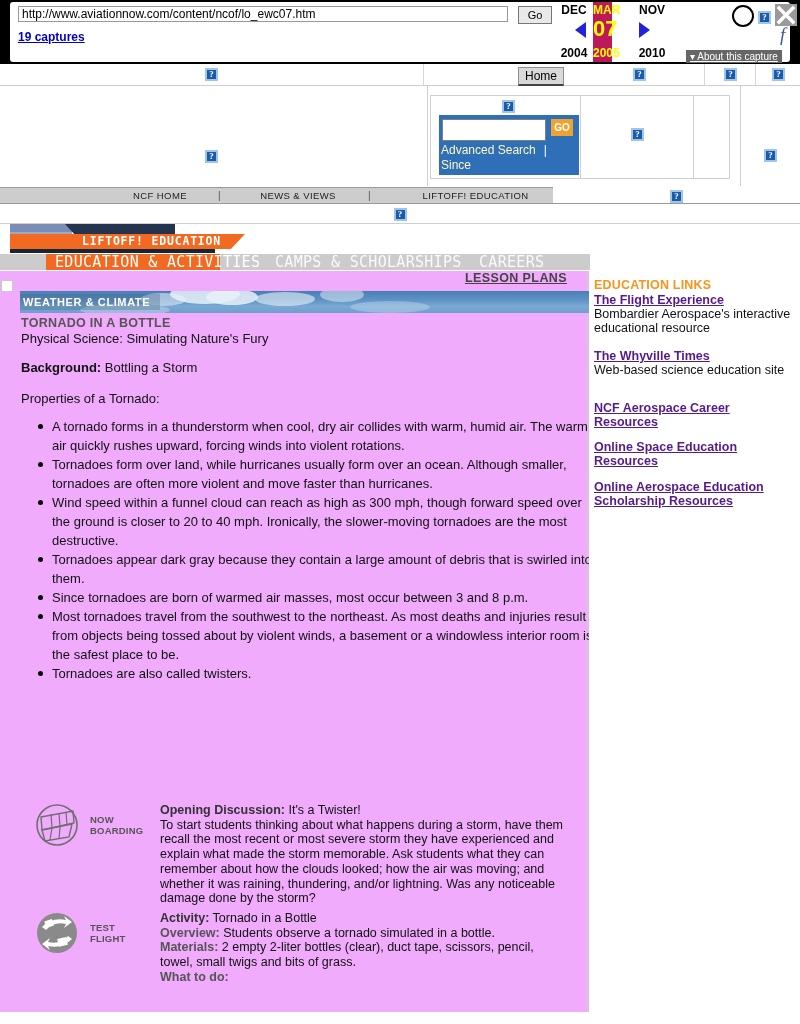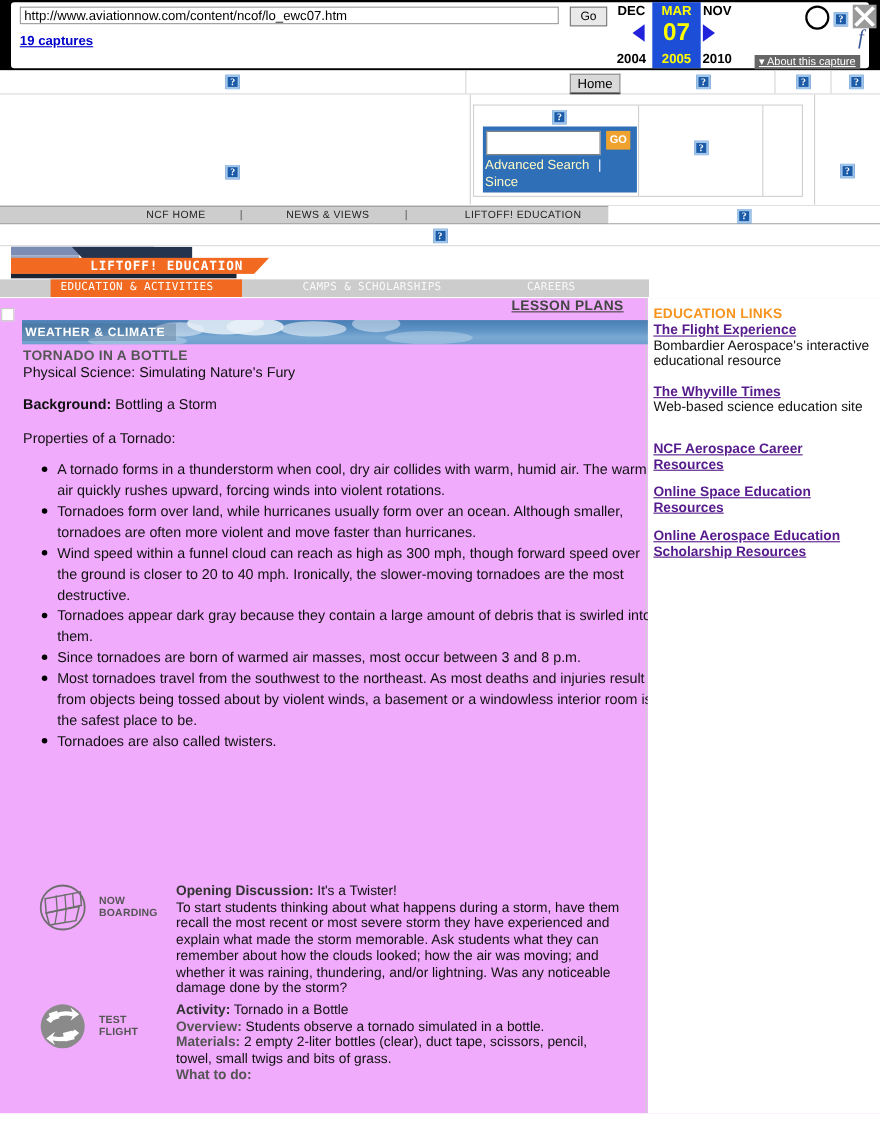--- a/index.html
+++ b/index.html
@@ -11,21 +11,21 @@
   .wm-inner{position:absolute;left:10px;top:2px;width:780px;height:60px;background:#fff;border-radius:3px;}
   .wm-urlrow{position:absolute;left:8px;top:4px;}
   .wm-url{width:490px;height:16px;border:1px solid #999;background:#fff;font-family:"Liberation Sans",sans-serif;font-size:12px;padding:1px 3px;box-sizing:border-box;color:#000;}
   .wm-go{position:absolute;left:508px;top:4px;width:34px;height:18px;border:1px solid #767676;background:#e9e9e9;font-size:11px;font-family:"Liberation Sans",sans-serif;line-height:16px;text-align:center;cursor:pointer;box-sizing:border-box;}
   .wm-captures{position:absolute;left:8px;top:28px;font-size:12px;font-weight:bold;color:#0000cc;text-decoration:underline;cursor:pointer;}
   .wm-daterange{position:absolute;left:8px;top:64px;font-size:9.5px;color:#555;}
 
   .wm-cal{position:absolute;left:545px;top:0px;width:125px;height:60px;}
   .wm-col{position:absolute;top:0;width:38px;text-align:center;height:60px;}
   .wm-col.prev{left:0px;}
-  .wm-col.cur{left:38px;background:#1d4ed8;width:44px;}
+  .wm-col.cur{left:38px;background:#be185d;width:19px;}
   .wm-col.next{left:78px;}
   .wm-mon{font-size:12px;font-weight:bold;line-height:16px;}
   .wm-mon.cur{color:#ff0;}
   .wm-yr{font-size:12px;font-weight:bold;position:absolute;bottom:2px;left:0;right:0;}
   .wm-yr.cur{color:#ff0;}
   .wm-day{position:absolute;top:14px;left:0;right:0;font-size:22px;font-weight:bold;color:#ff0;line-height:26px;}
   .wm-arrow{position:absolute;top:20px;font-size:0;width:0;height:0;border-top:8px solid transparent;border-bottom:8px solid transparent;cursor:pointer;}
   .wm-arrow.l{left:20px;border-right:11px solid #2222dd;}
   .wm-arrow.r{left:84px;border-left:11px solid #2222dd;}
 
@@ -90,21 +90,21 @@
     clip-path:polygon(0 0,100% 0,100% 100%,12px 100%);}
   .lo-g3{position:absolute;left:10px;top:8px;width:62px;height:6px;background:#9aa9c6;}
   .lo-orange{position:absolute;left:10px;top:10px;width:235px;height:15px;background:#f26a21;
     clip-path:polygon(0 0,100% 0,94% 100%,0 100%);}
   .lo-dark{position:absolute;left:10px;top:25px;width:205px;height:4px;background:#1b2433;}
   .lo-txt{position:absolute;left:82px;top:10px;font-family:"DejaVu Sans Mono",monospace;font-size:11.5px;font-weight:bold;color:#fff;letter-spacing:.8px;line-height:15px;}
 
   .sublinks{position:relative;width:800px;height:17px;background:#fff;}
   .sl-band{position:absolute;left:0;top:0;width:590px;height:16px;background:#cccccc;}
   .sl-active{position:absolute;left:46px;top:0;width:174px;height:16px;background:#f26a21;}
-  .sublinks a{position:absolute;top:0;font-family:"DejaVu Sans Mono",monospace;font-size:10px;line-height:16px;text-decoration:none;cursor:pointer;letter-spacing:.3px;}
+  .sublinks a{position:absolute;top:0;font-family:"DejaVu Sans Mono",monospace;font-size:15px;line-height:16px;text-decoration:none;cursor:pointer;letter-spacing:.3px;}
   .sublinks .a1{left:55px;color:#fff;}
   .sublinks .a2{left:275px;color:#fafafa;}
   .sublinks .a3{left:479px;color:#fafafa;}
 
   
   .page{position:relative;width:800px;height:741px;background:#f0abfc;}
   .sqplaceholder{position:absolute;left:1px;top:9px;width:10px;height:10px;background:#fff;border:1px solid #c9c9c9;}
   .main{position:absolute;left:0px;top:0;width:588px;height:741px;border-right:1px solid #cfcfcf;box-sizing:border-box;}
 
   .lessonplans{position:absolute;right:20px;top:0px;font-size:12.5px;font-weight:bold;color:#444;text-decoration:underline;letter-spacing:.4px;cursor:pointer;}

